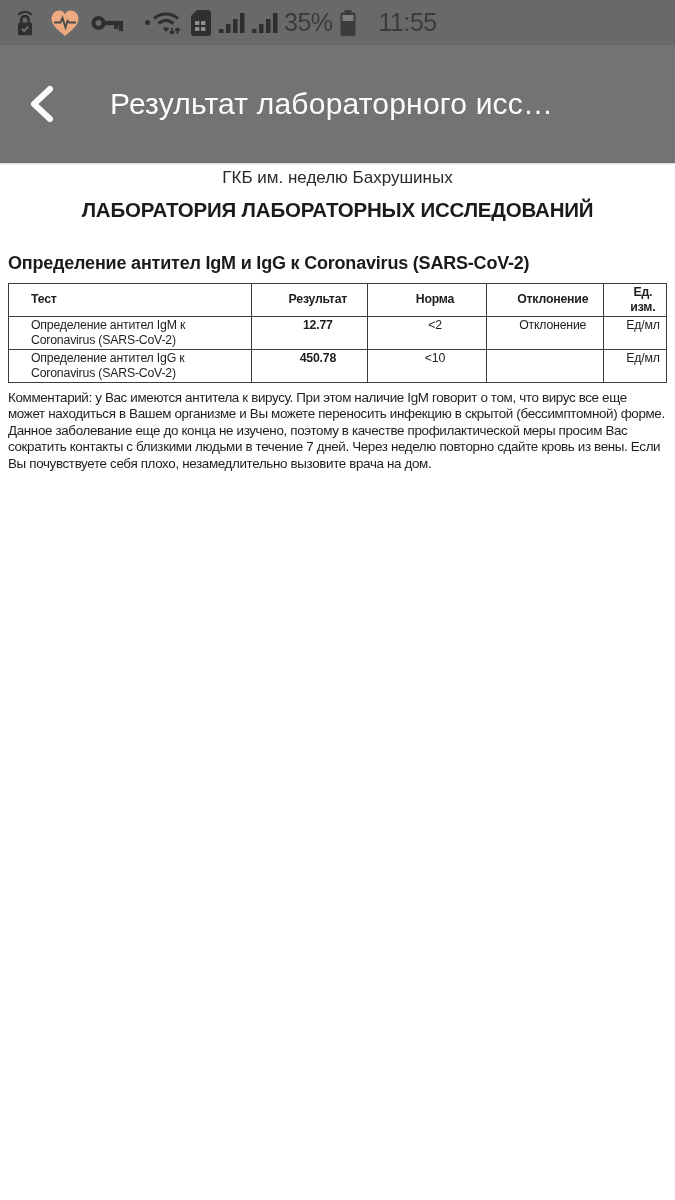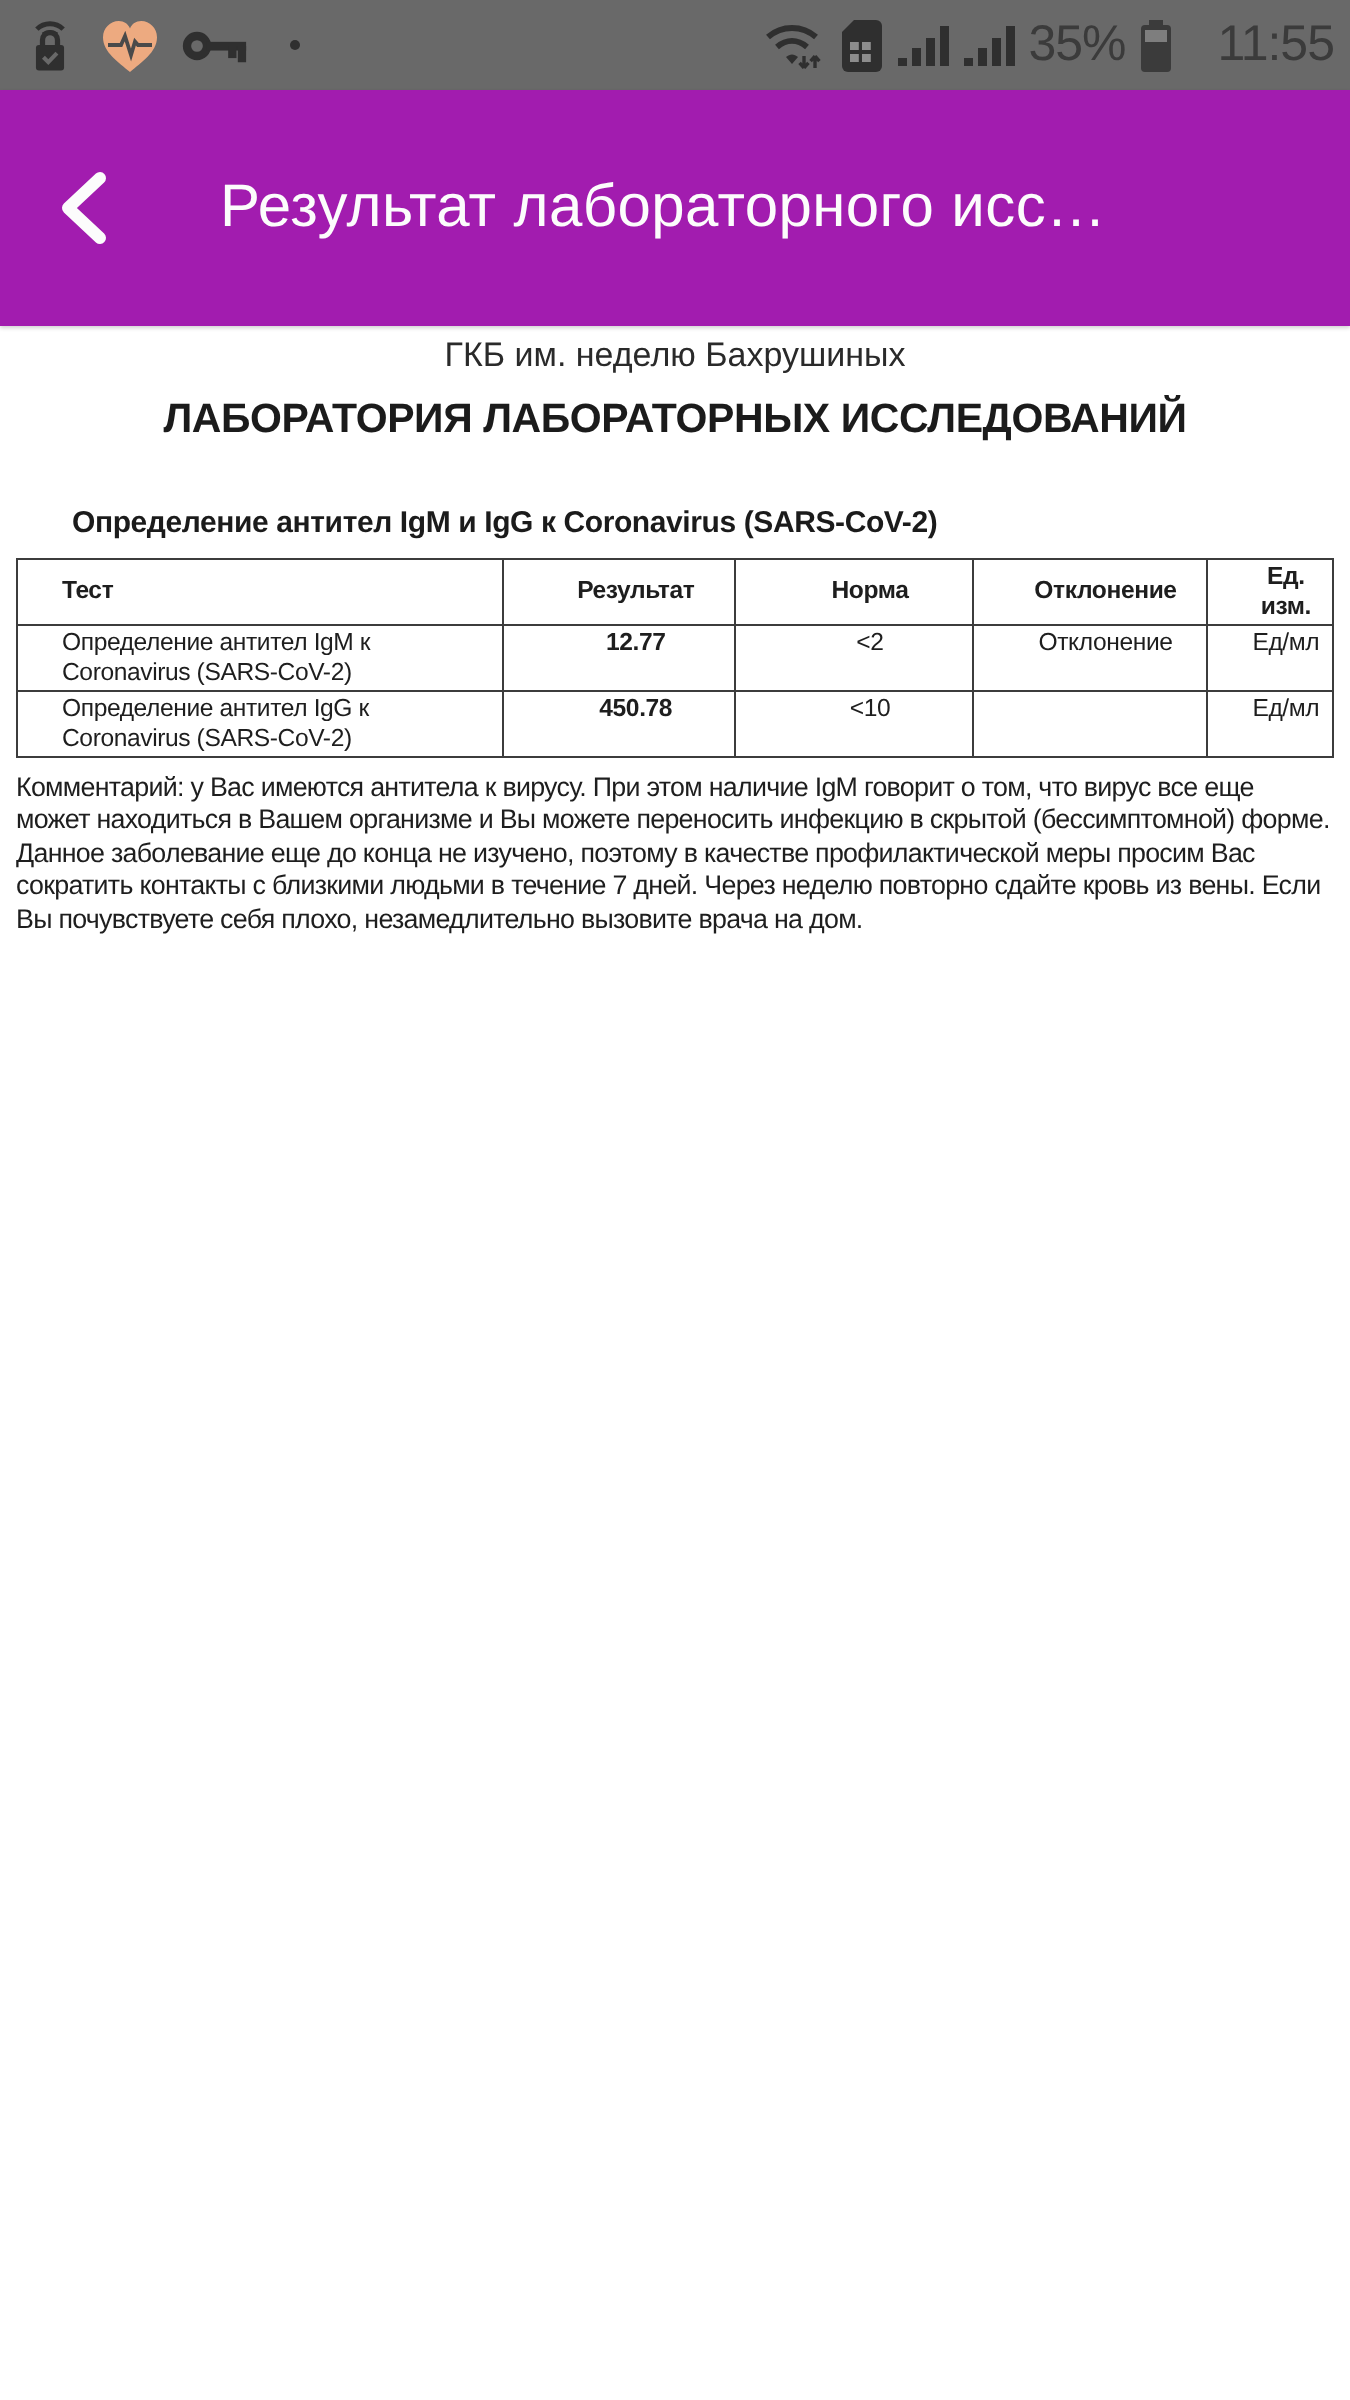--- a/index.html
+++ b/index.html
@@ -5,44 +5,44 @@
   html,body{margin:0;padding:0;background:#e0e0e0;}
   .screen{
     position:relative;width:675px;height:1200px;margin:0 auto;
     background:#ffffff;overflow:hidden;
     font-family:"Liberation Sans","DejaVu Sans",sans-serif;
     color:#212121;
   }
   
   .status-bar{
     height:45px;background:#696969;display:flex;align-items:center;
-    justify-content:space-between;padding:0 8px 0 10px;box-sizing:border-box;
+    justify-content:flex-start;padding:0 8px 0 10px;box-sizing:border-box;
   }
   .status-left,.status-right{display:flex;align-items:center;}
   .status-left{gap:9px;}
   .status-right{gap:5px;}
   .notif-dot{width:5px;height:5px;border-radius:50%;background:#2f2f2f;margin-left:12px;}
   .status-text{font-size:25px;color:#3b3b3b;letter-spacing:-0.5px;}
   .status-time{margin-left:16px;}
   
   .app-header{
-    height:118px;background:#a21caf;display:flex;align-items:center;
+    height:118px;background:#737373;display:flex;align-items:center;
     box-shadow:0 1px 2px rgba(0,0,0,0.18);
   }
   .back-btn{margin-left:26px;display:flex;align-items:center;cursor:pointer;}
   .app-title{
     color:#fcfcfc;font-size:30px;font-weight:400;margin-left:54px;
     white-space:nowrap;overflow:hidden;letter-spacing:0.2px;
   }
   
   .document{padding:3px 8px 0 8px;}
   .clinic-name{text-align:center;font-size:17px;line-height:20px;margin-top:2px;color:#2a2a2a;}
   .clinic-dept{text-align:center;font-size:11.5px;line-height:14px;letter-spacing:0.2px;color:#2a2a2a;}
   .doc-title{text-align:center;font-size:20.5px;font-weight:bold;margin-top:10px;letter-spacing:-0.2px;color:#1b1b1b;}
-  .section-title{font-size:15px;font-weight:bold;margin-top:31px;letter-spacing:-0.2px;color:#1b1b1b;margin-left:28px;}
+  .section-title{font-size:18px;font-weight:bold;margin-top:31px;letter-spacing:-0.2px;color:#1b1b1b;}
   table.results{
     width:100%;border-collapse:collapse;margin-top:9px;
     font-size:12.3px;letter-spacing:-0.2px;color:#1e1e1e;
   }
   table.results th,table.results td{
     border:1px solid #3c3c3c;padding:1px 6px 2px 22px;vertical-align:top;
     font-weight:normal;text-align:center;line-height:14.5px;
   }
   table.results th{font-weight:bold;height:16px;vertical-align:middle;}
   table.results th:first-child,table.results td:first-child{text-align:left;}

